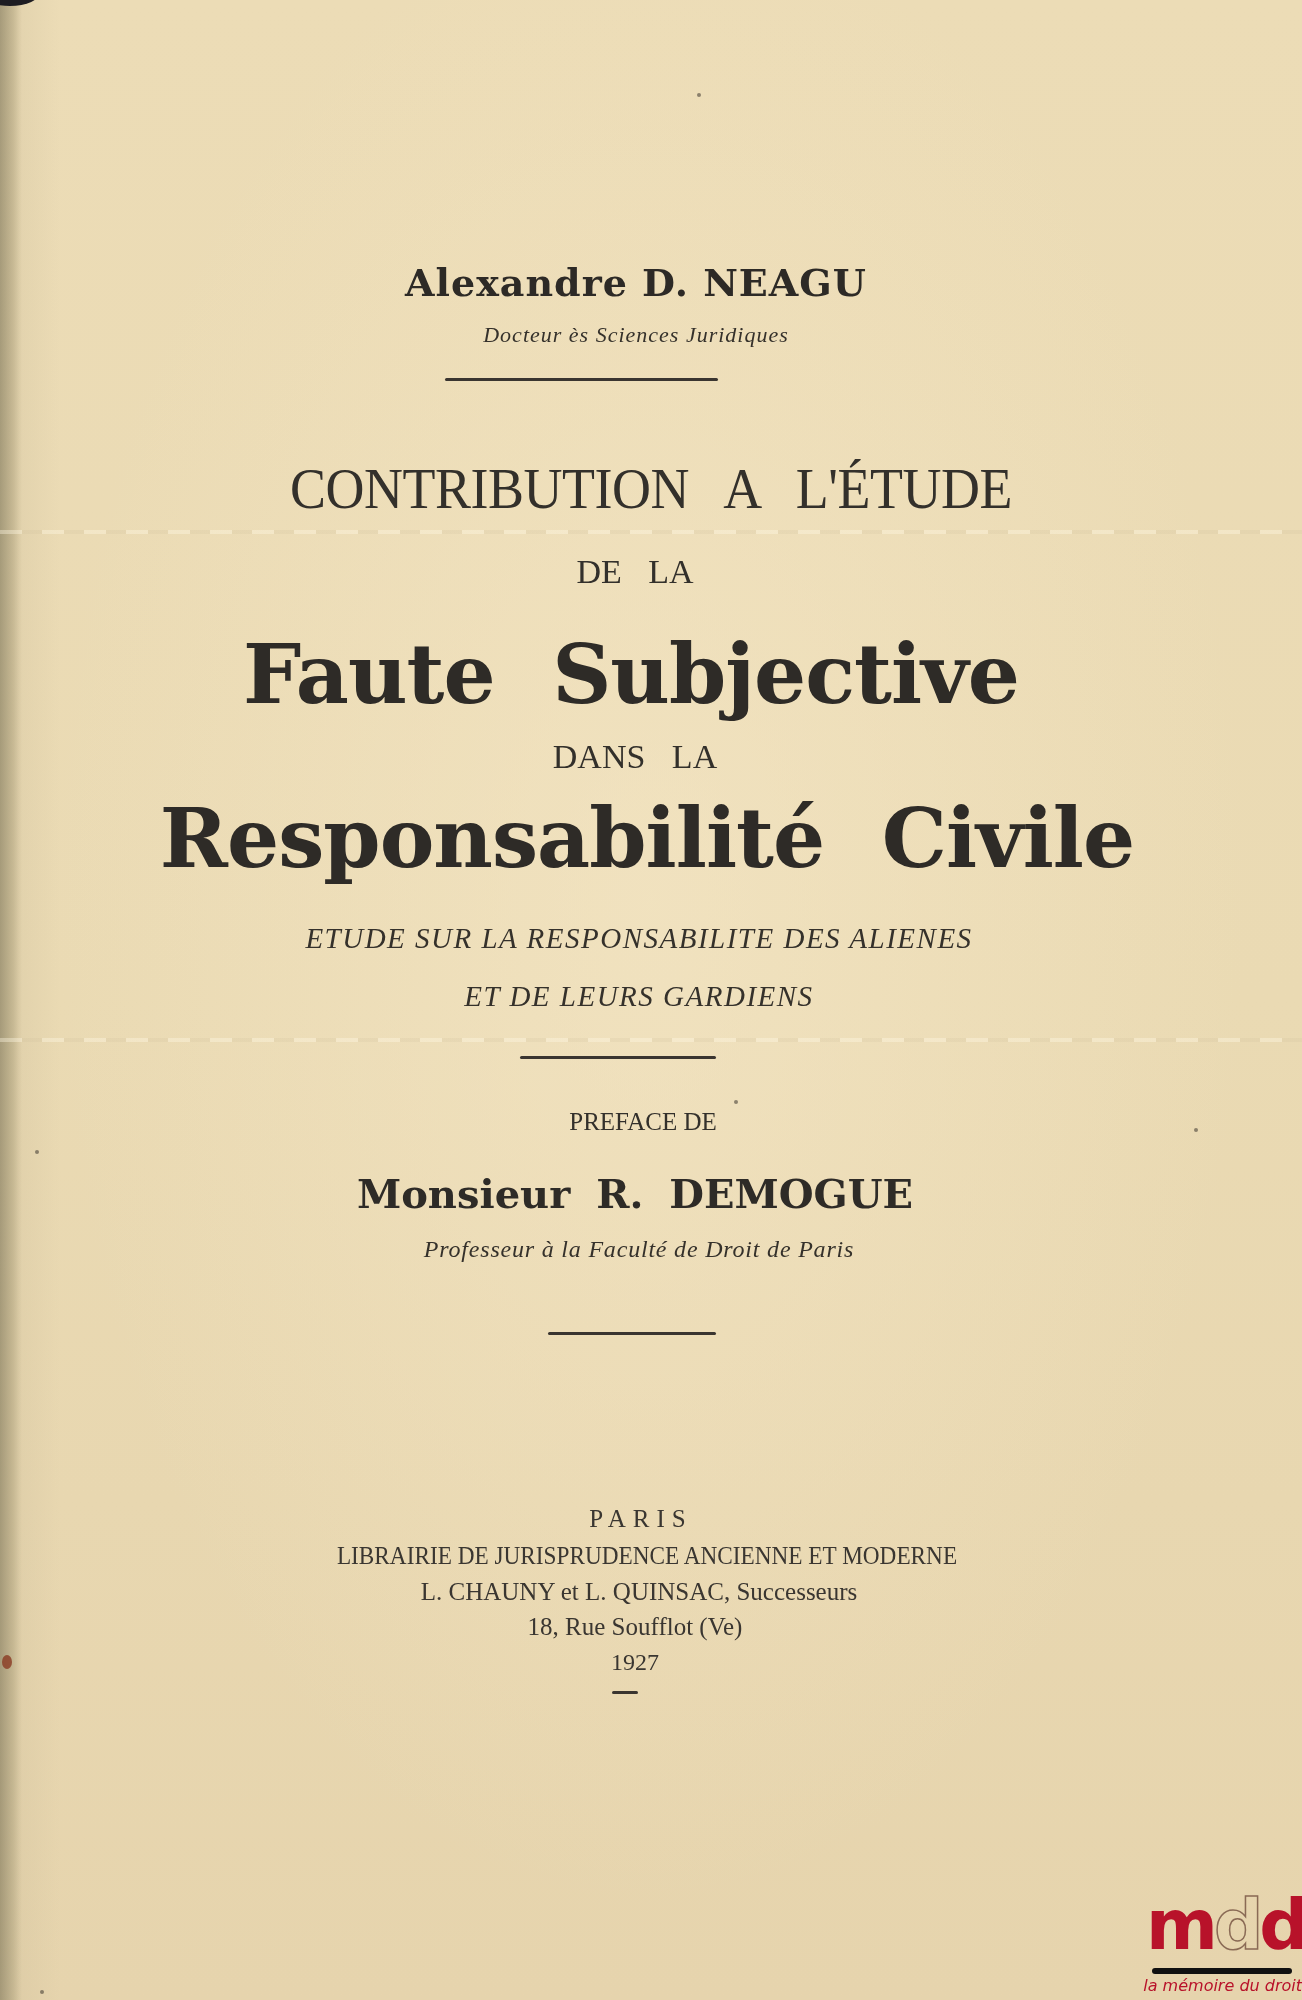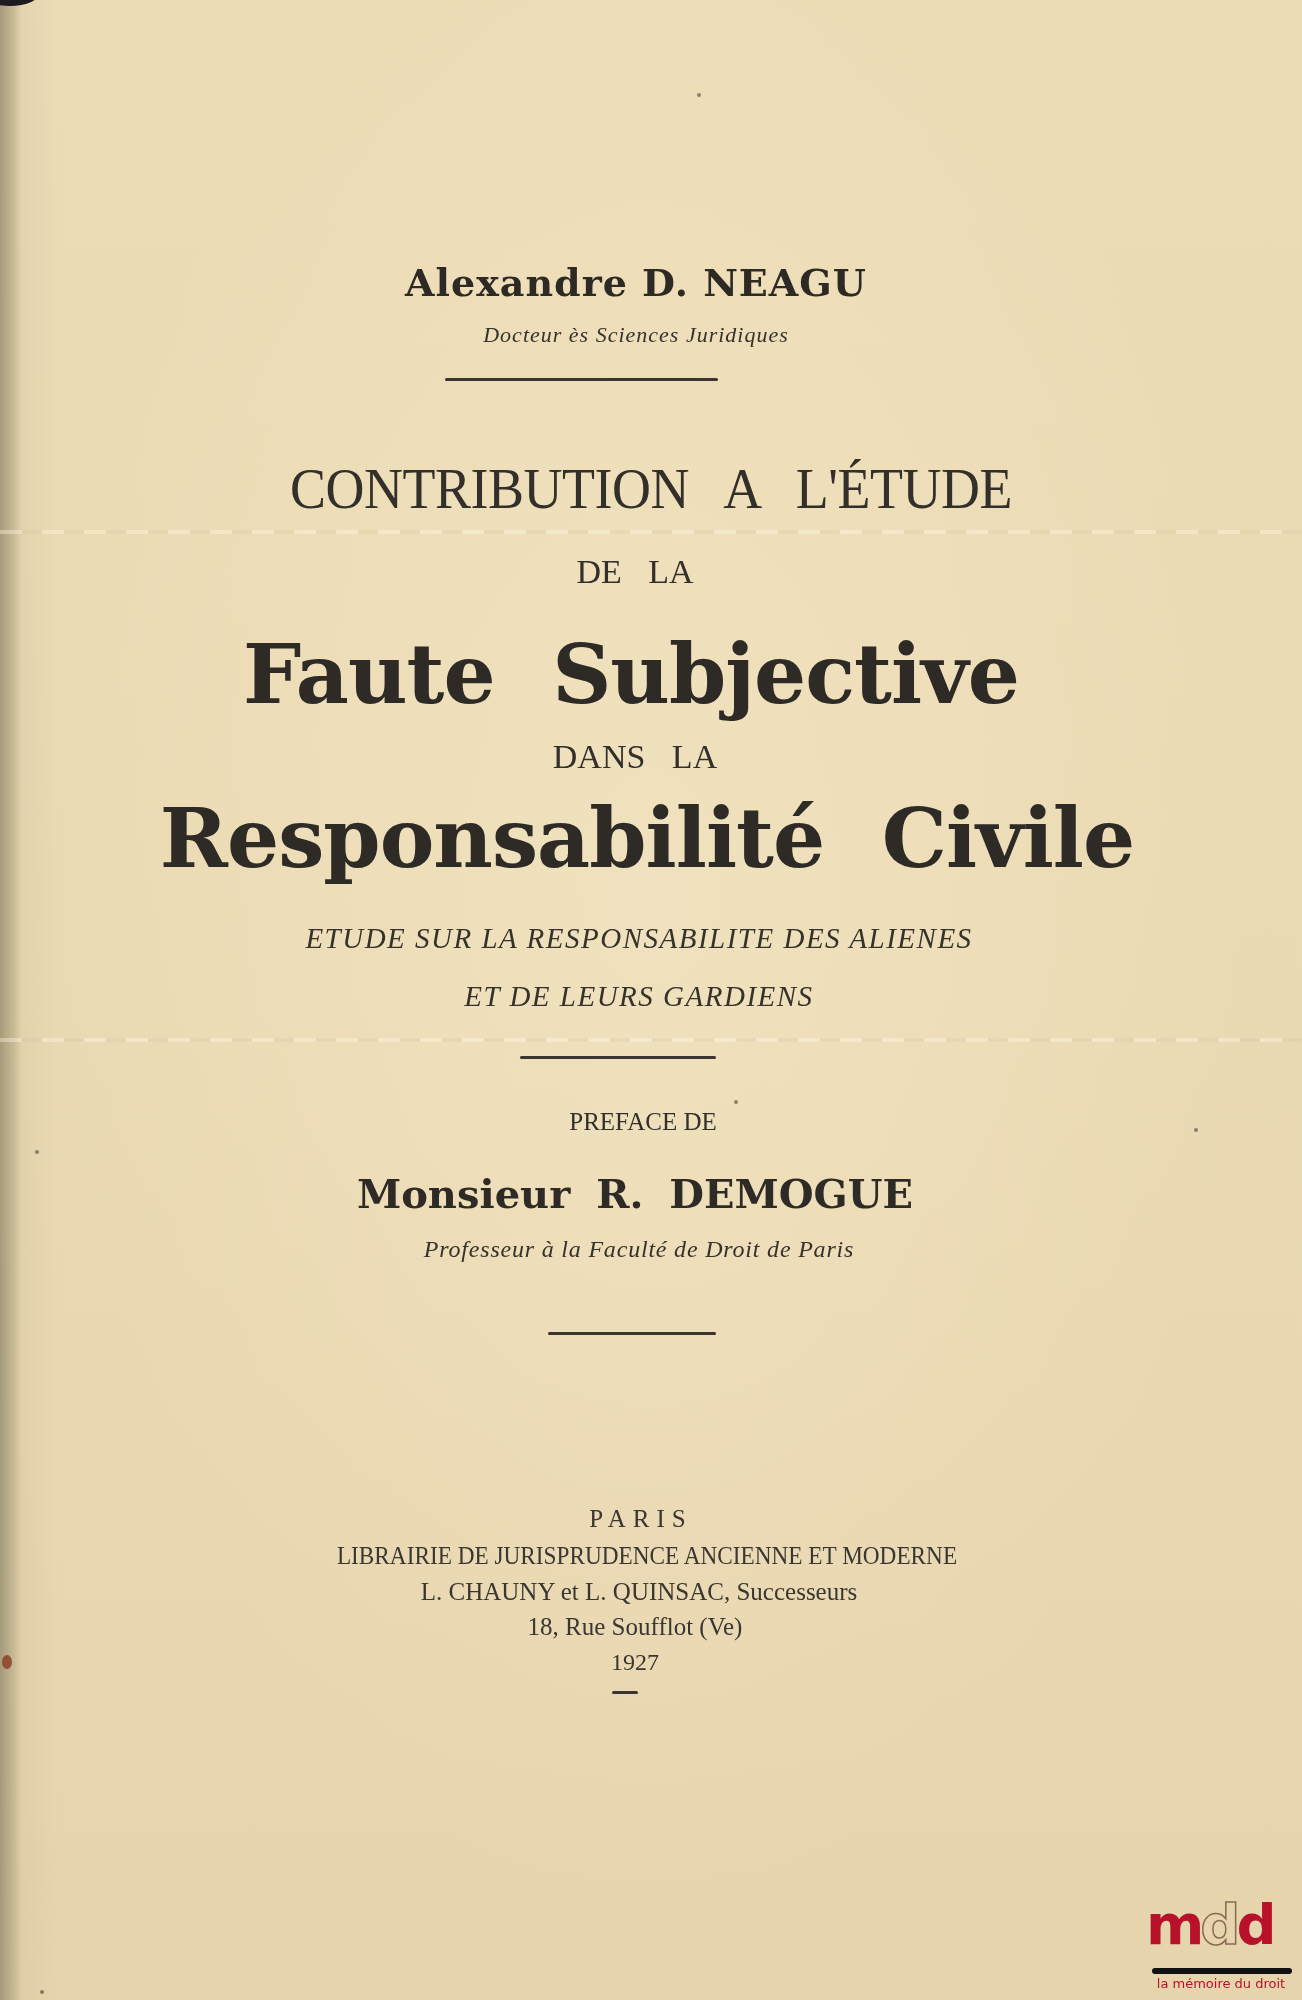--- a/index.html
+++ b/index.html
@@ -97,34 +97,35 @@
     .imprint-city { top: 1505px; letter-spacing: 7px; left: -10px; }
     .imprint-publisher { top: 1542px; left: -4px; transform: scaleX(0.93); }
     .imprint-successors { top: 1578px; left: -12px; }
     .imprint-address { top: 1613px; left: -16px; }
     .imprint-year { top: 1649px; left: -16px; font-size: 24px; }
     .logo {
       position: absolute; left: 1140px; top: 1895px; width: 160px; height: 100px;
     }
     .logo-mark {
       position: absolute; left: 6px; top: 0; width: 150px; height: 60px;
-      font-family: "DejaVu Sans", sans-serif; font-size: 56px; line-height: 60px;
+      font-family: "DejaVu Sans", sans-serif; font-size: 69px; line-height: 60px;
       letter-spacing: -4px; color: #b8122a; font-weight: bold;
     }
     .logo-mark .outline {
       color: transparent; -webkit-text-stroke: 1.5px #8a6a55;
     }
     .logo-bar {
       position: absolute; left: 12px; top: 73px; width: 140px; height: 6px;
       background: #111; border-radius: 3px;
     }
     .logo-tagline {
-      position: absolute; left: 0; top: 81px; width: 162px; text-align: center;
-      font-family: "DejaVu Sans", sans-serif; font-size: 13px; color: #b8122a;
+      position: absolute; left: 0; top: 81px; width: 162px; text-align: right;
+      font-family: "DejaVu Sans", sans-serif; font-size: 16px; color: #b8122a;
       white-space: nowrap;
+      font-style: italic;
     }
     .speck { position: absolute; width: 4px; height: 4px; border-radius: 50%; background: #4a4238; opacity: 0.6; }
   </style>
 </head>
 <body>
 
 <div class="page">
   <div class="spine"></div>
   <div class="spine-mark" style="top:1655px"></div>
   <div class="corner-blot"></div>

